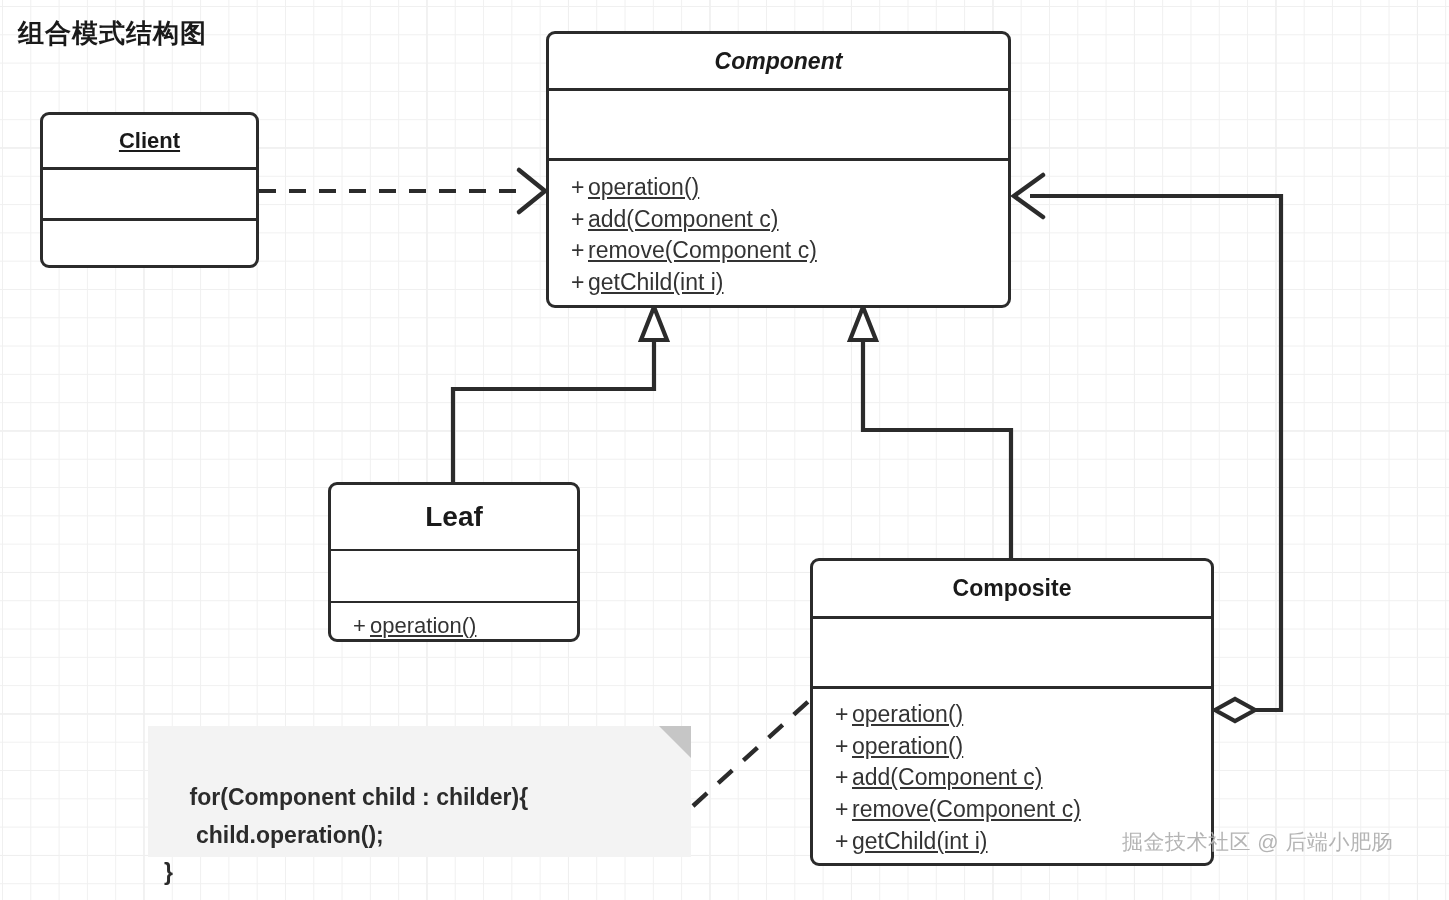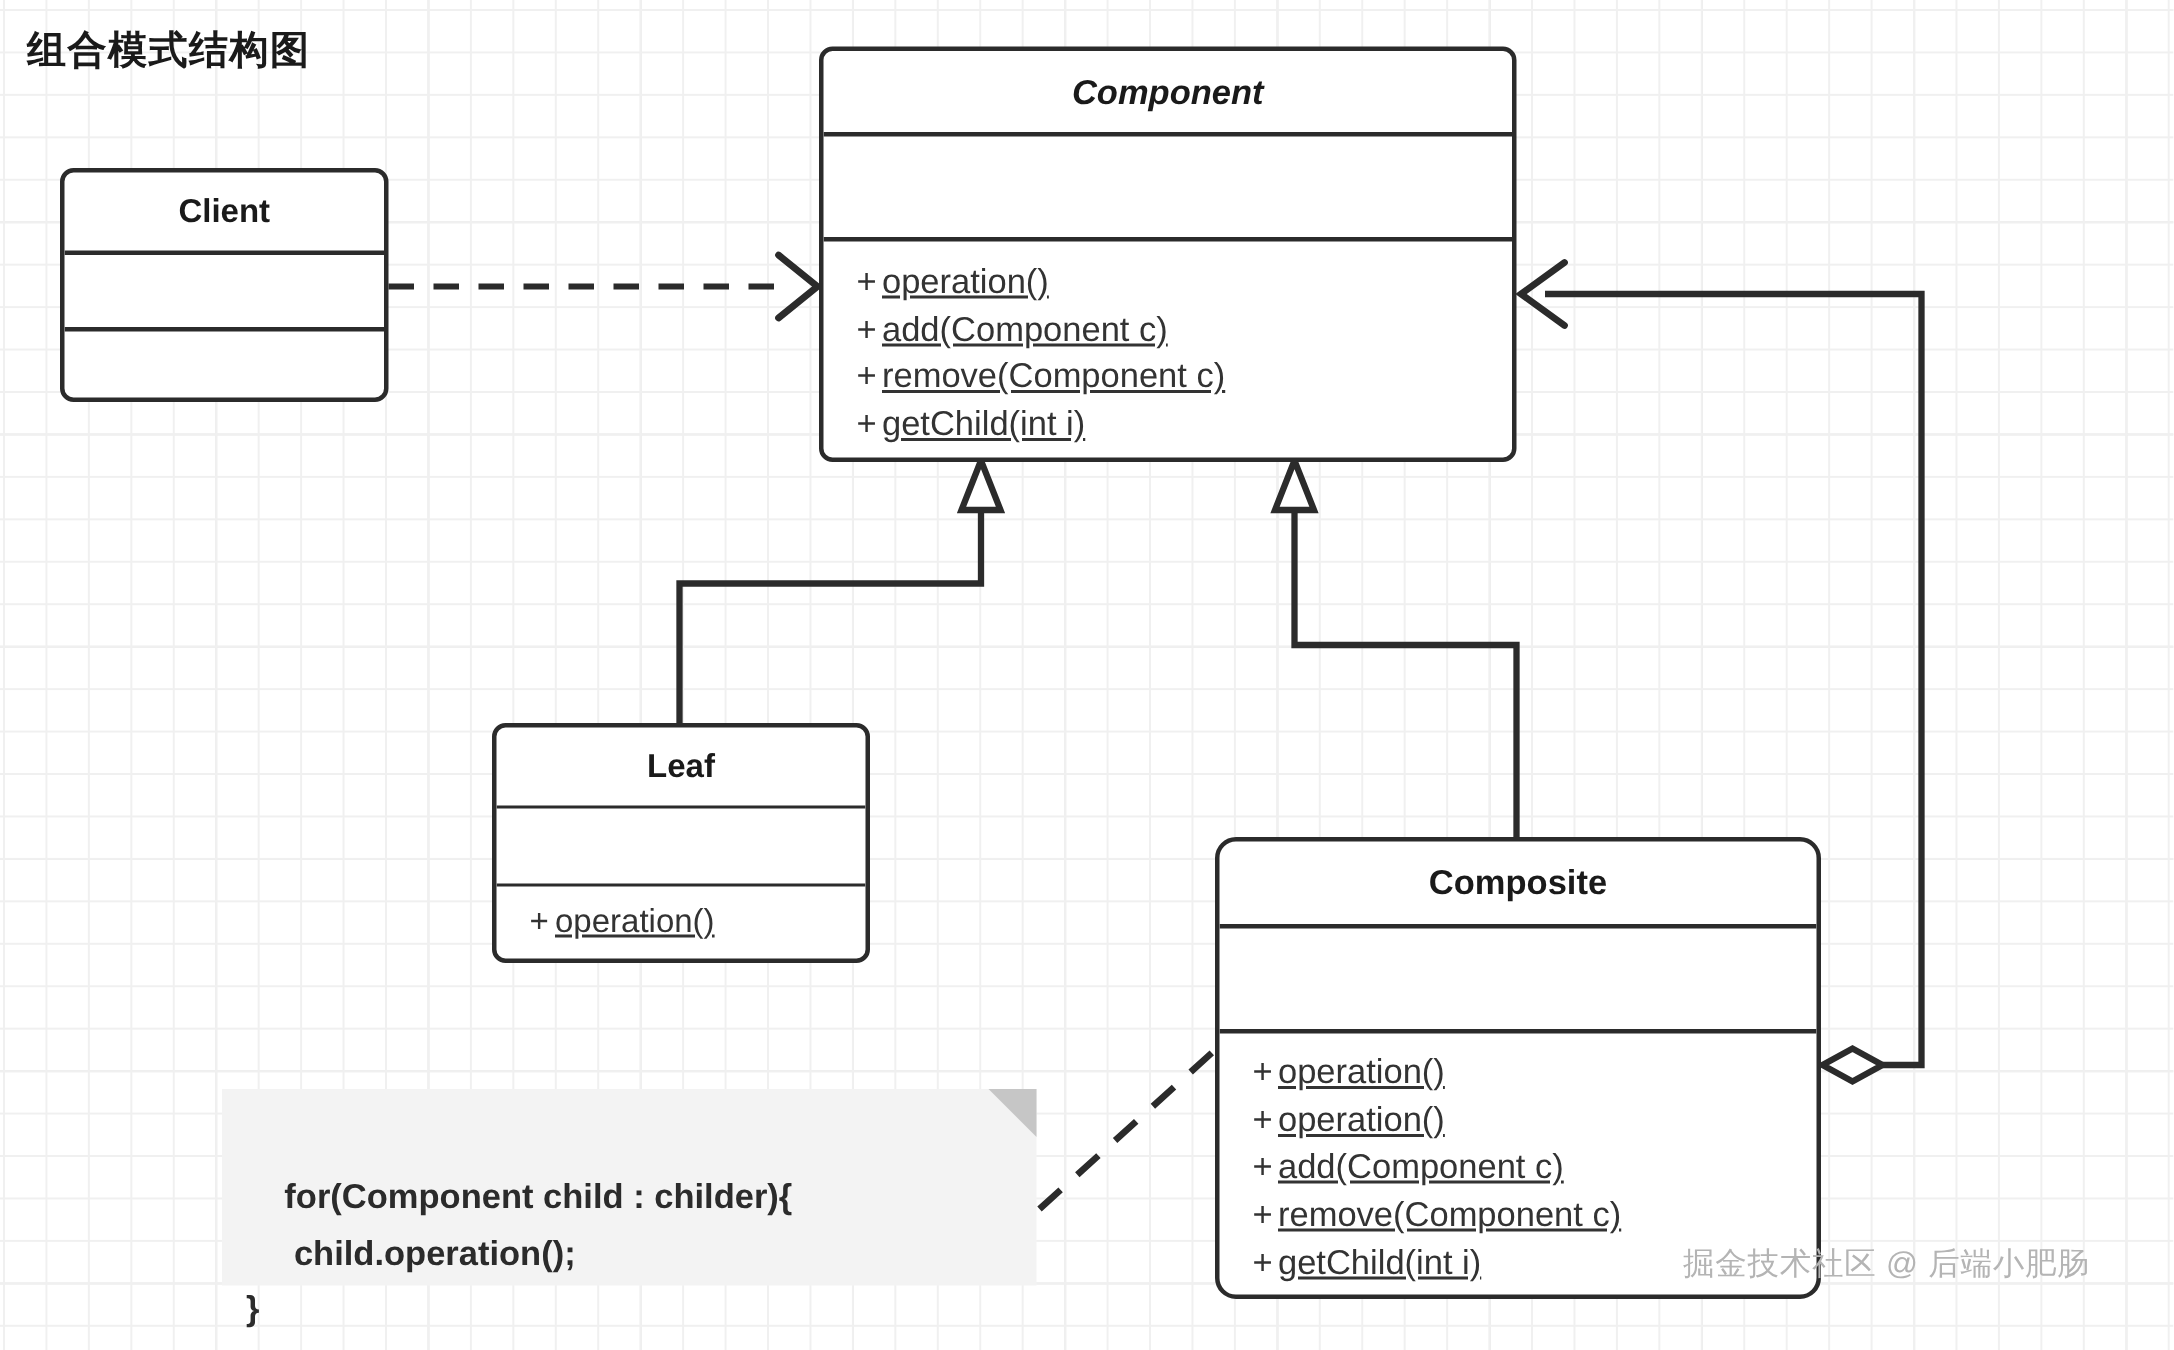--- a/index.html
+++ b/index.html
@@ -92,33 +92,33 @@
   #class-component {
     left: 546px; top: 31px; width: 465px; height: 277px;
   }
   #class-component .uml-title { height: 54px; font-size: 23px; font-style: italic; }
   #class-component .uml-attrs { height: 67px; }
   #class-component .uml-methods { font-size: 23px; padding-top: 11px; }
 
   #class-client {
     left: 40px; top: 112px; width: 219px; height: 156px;
   }
-  #class-client .uml-title { height: 52px; font-size: 22px; }
+  #class-client .uml-title { height: 52px; font-size: 22px; text-decoration: underline; }
   #class-client .uml-attrs { height: 48px; }
   #class-client .uml-attrs2 { height: 48px; }
 
   #class-leaf {
     left: 328px; top: 482px; width: 252px; height: 160px;
   }
-  #class-leaf .uml-title { height: 52px; font-size: 22px; }
+  #class-leaf .uml-title { height: 64px; font-size: 28px; }
   #class-leaf .uml-attrs { height: 50px; }
   #class-leaf .uml-methods { font-size: 22px; padding-top: 8px; }
 
   #class-composite {
-    left: 810px; top: 558px; width: 404px; height: 308px; border-radius: 14px;
+    left: 810px; top: 558px; width: 404px; height: 308px;
   }
   #class-composite .uml-title { height: 55px; font-size: 23px; }
   #class-composite .uml-attrs { height: 67px; }
   #class-composite .uml-methods { font-size: 23px; padding-top: 10px; }
 
   
   #code-note {
     position: absolute;
     left: 148px;
     top: 726px;

